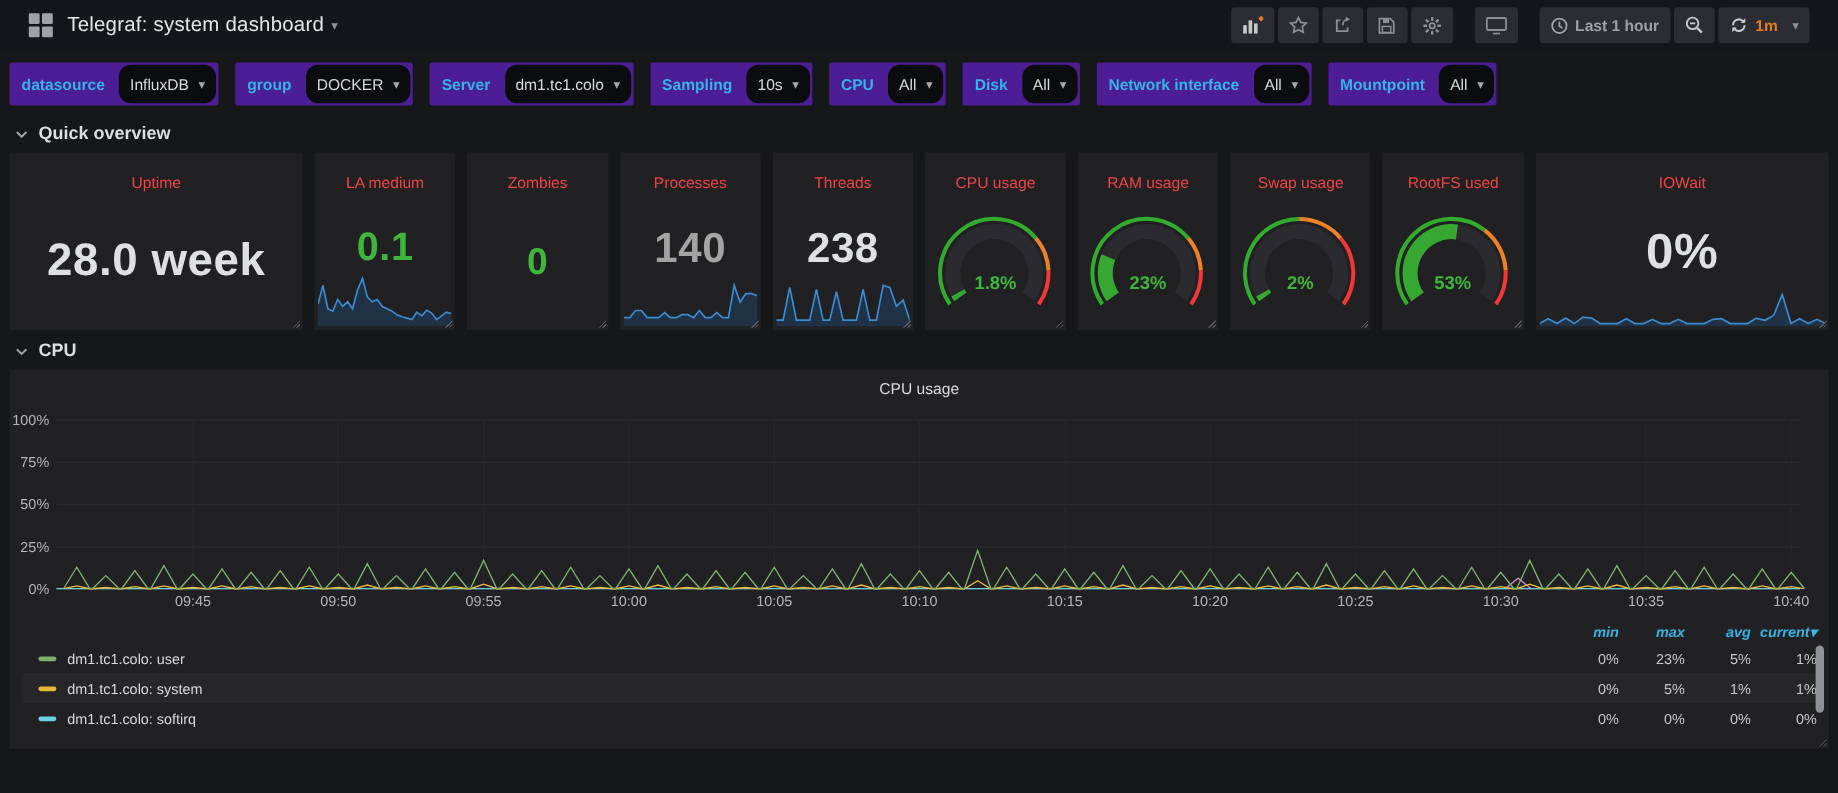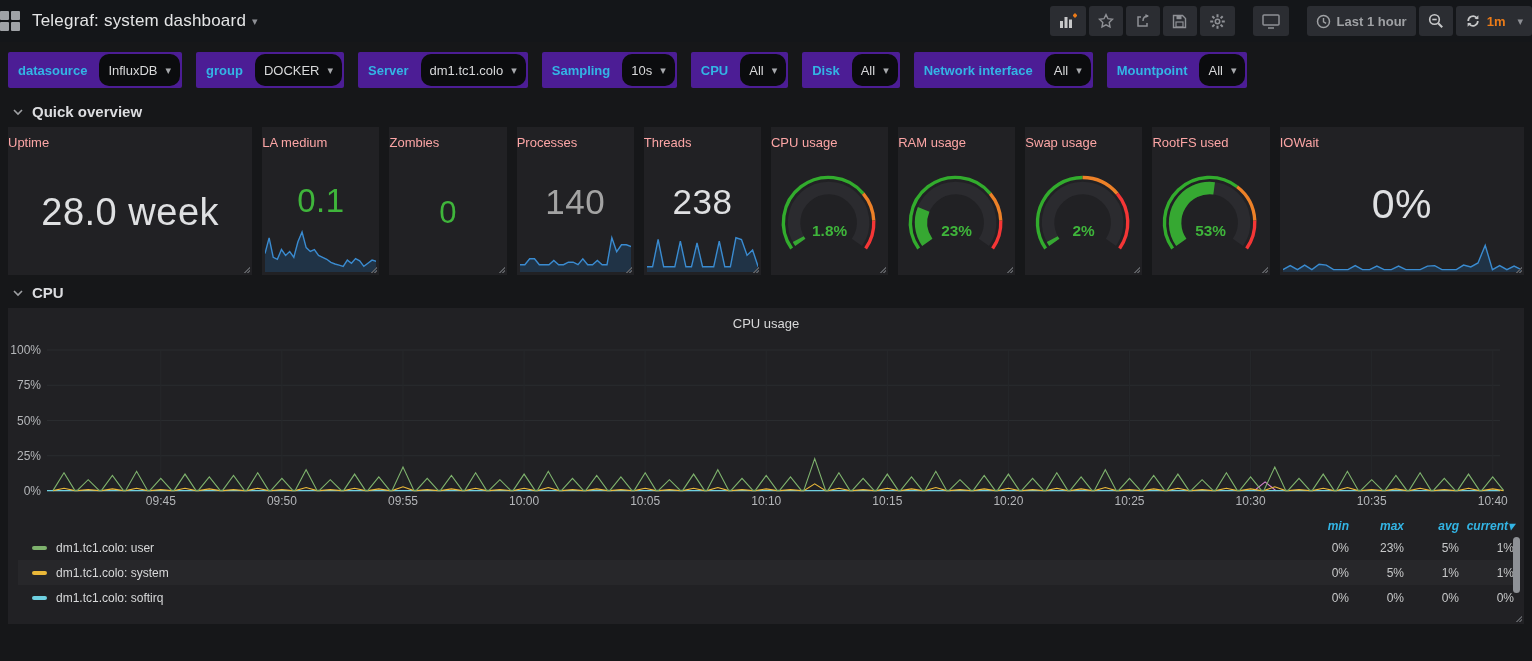--- a/index.html
+++ b/index.html
@@ -1,20 +1,20 @@
 <!DOCTYPE html>
 <html><head>
 <meta charset="utf-8">
 <style>
   * { margin:0; padding:0; box-sizing:border-box; }
   html,body { width:1532px; height:661px; overflow:hidden; background:#161719;
     font-family:"Liberation Sans", sans-serif; color:#d8d9da; }
 
   
-  .navbar { height:42px; display:flex; align-items:center; padding:0 0; background:#141619; }
+  .navbar { height:42px; display:flex; align-items:center; padding:0 24px; background:#141619; }
   .apps-grid { display:grid; grid-template-columns:9px 9px; grid-template-rows:9px 9px; gap:2px; margin-right:12px; }
   .apps-grid div { background:#9fa2a6; border-radius:1px; }
   .nav-title { font-size:17px; color:#e4e5e6; letter-spacing:.2px; }
   .caret { color:#8e9095; font-size:11px; margin-left:6px; }
   .nav-right { margin-left:auto; display:flex; align-items:center; gap:3px; }
   .nav-btn { background:#2b2d32; border-radius:3px; height:30px; min-width:34px; display:flex;
     align-items:center; justify-content:center; padding:0 9px; cursor:pointer; gap:6px; }
   .nav-btn svg { display:block; }
   .nav-gap { width:12px; }
   .timepick-label { color:#9fa1a4; font-size:13px; font-weight:bold; }
@@ -30,23 +30,23 @@
 
   
   .section-header { display:flex; align-items:center; gap:8px; padding:9px 10px 7px 12px; cursor:pointer; }
   .section-header span { font-size:15px; font-weight:bold; color:#dcdde0; }
 
   
   .row { display:grid; grid-template-columns:repeat(24,1fr); gap:10px; padding:0 8px; }
   .panel { background:#212124; position:relative; height:148px; display:flex; flex-direction:column; overflow:hidden; }
   .panel:after { content:""; position:absolute; right:2px; bottom:2px; width:7px; height:7px;
     background:linear-gradient(135deg, transparent 55%, #5a5c60 55%, #5a5c60 65%, transparent 65%, transparent 78%, #5a5c60 78%, #5a5c60 88%, transparent 88%); }
-  .panel-title { text-align:left; font-size:13px; color:#fca5a5; padding-top:8px; cursor:pointer; white-space:nowrap; }
+  .panel-title { text-align:center; font-size:13px; color:#ef4444; padding-top:8px; cursor:pointer; white-space:nowrap;margin-top:10px; }
   .stat-wrap { flex:1; display:flex; align-items:center; justify-content:center; z-index:1; }
-  .stat-value { font-weight:normal; letter-spacing:.5px; }
+  .stat-value { font-weight:bold; letter-spacing:.5px; }
   .spark { position:absolute; left:3px; right:3px; bottom:3px; z-index:0; }
   .spark svg { display:block; width:100%; }
   .gauge-wrap { flex:1; display:flex; align-items:center; justify-content:center; }
 
   
   .chart-panel { margin:0 8px; background:#212124; position:relative; height:316px; }
   .chart-panel:after { content:""; position:absolute; right:2px; bottom:2px; width:7px; height:7px;
     background:linear-gradient(135deg, transparent 55%, #5a5c60 55%, #5a5c60 65%, transparent 65%, transparent 78%, #5a5c60 78%, #5a5c60 88%, transparent 88%); }
   .chart-title { text-align:center; font-size:13px; color:#d8d9da; padding:8px 0 2px 0; cursor:pointer; }
   .legend { margin:2px 10px 0 10px; position:relative; font-size:12px; }

